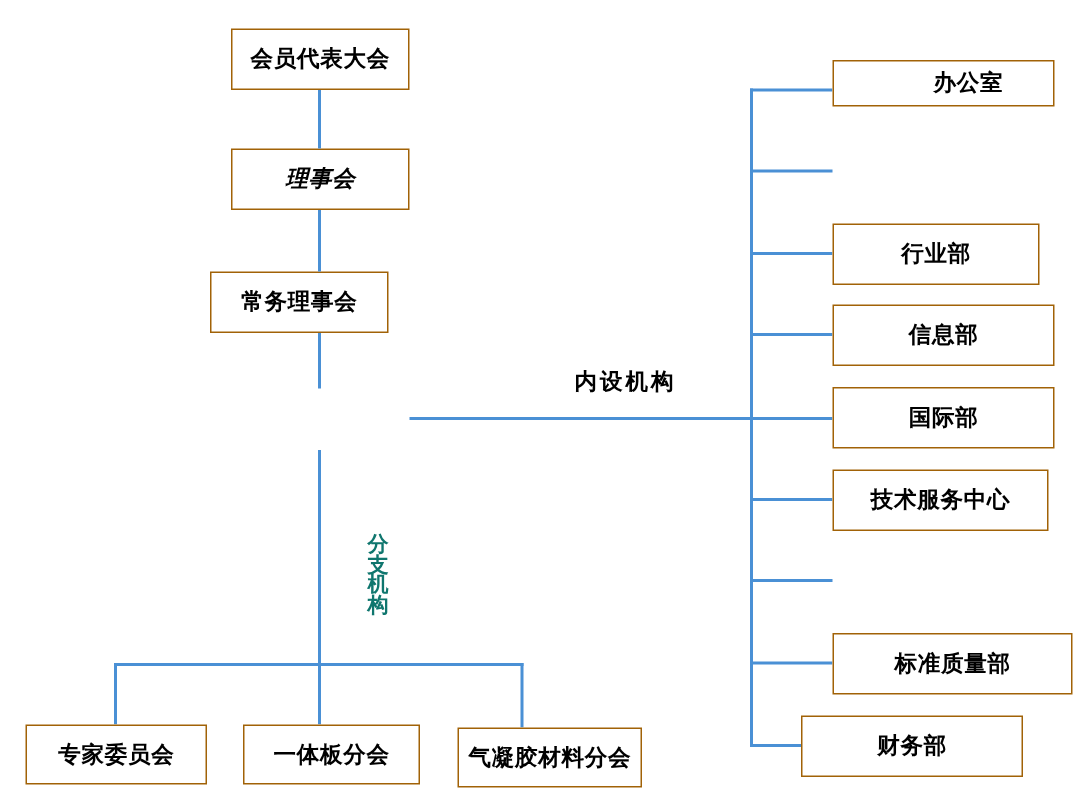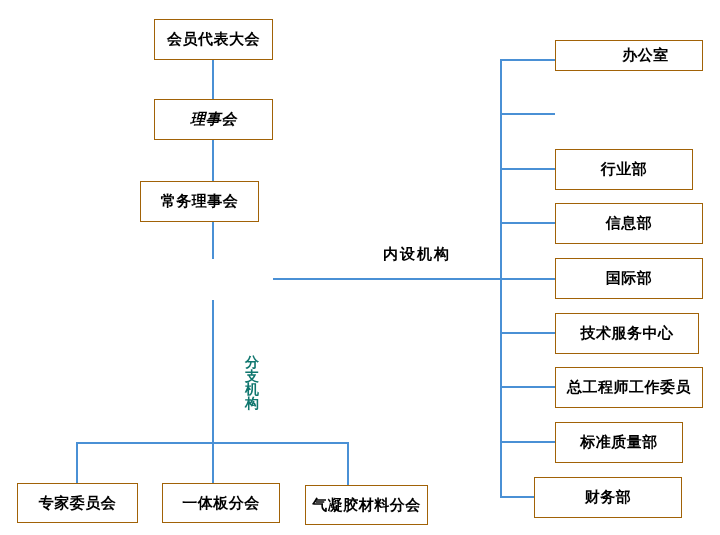--- a/index.html
+++ b/index.html
@@ -75,22 +75,21 @@
   <div class="line" style="left:500px; top:332px; width:55px; height:2px;"></div>
   <div class="line" style="left:500px; top:386px; width:55px; height:2px;"></div>
   <div class="line" style="left:500px; top:441px; width:55px; height:2px;"></div>
   <div class="line" style="left:500px; top:496px; width:55px; height:2px;"></div>
 
   <div class="node" style="left:555px; top:40px;  width:148px; height:31px;padding-left:33px;">办公室</div>
   <div class="node" style="left:555px; top:149px; width:138px; height:41px;">行业部</div>
   <div class="node" style="left:555px; top:258px; width:148px; height:41px;">国际部</div>
   <div class="node" style="left:555px; top:203px; width:148px; height:41px;">信息部</div>
   <div class="node" style="left:555px; top:313px; width:144px; height:41px;">技术服务中心</div>
-  <div class="node" style="left:555px; top:367px; width:148px; height:41px;">总工程师工作委员</div>
-  <div class="node" style="left:555px; top:422px; width:128px; height:41px;">标准质量部</div>
+  <div class="node" style="left:555px; top:422px; width:160px; height:41px;">标准质量部</div>
   <div class="node" style="left:534px; top:477px; width:148px; height:41px;">财务部</div>
 
   <div class="line" style="left:77px;  top:442px; width:272px; height:2px;"></div>
   <div class="line" style="left:76px;  top:442px; width:2px; height:41px;"></div>
   <div class="line" style="left:347px; top:442px; width:2px; height:43px;"></div>
 
   <div class="node" style="left:17px;  top:483px; width:121px; height:40px;">专家委员会</div>
   <div class="node" style="left:162px; top:483px; width:118px; height:40px;">一体板分会</div>
   <div class="node" style="left:305px; top:485px; width:123px; height:40px;">气凝胶材料分会</div>
 

